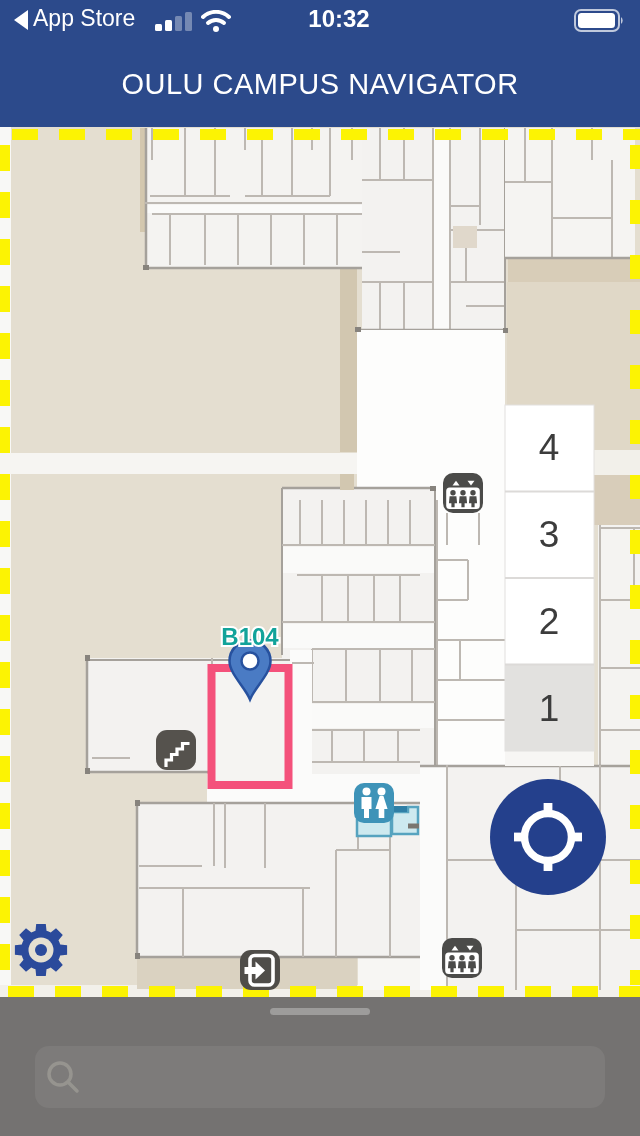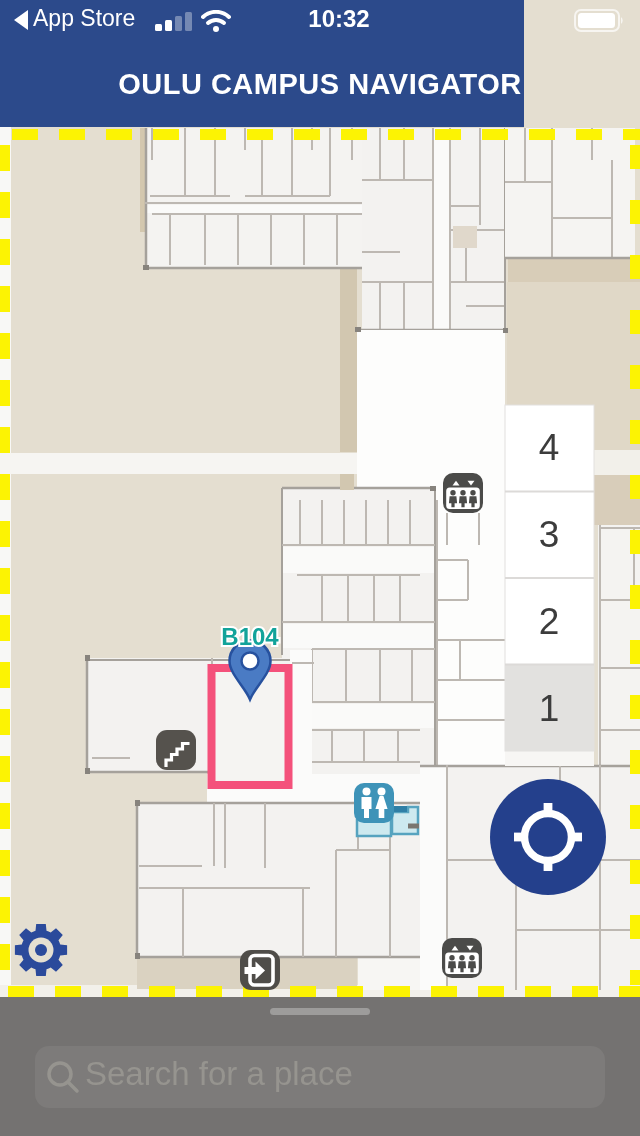--- a/index.html
+++ b/index.html
@@ -228,21 +228,21 @@
   <g>
     <circle cx="548" cy="837" r="58" fill="#24408C"></circle>
     <circle cx="548" cy="837" r="23.5" fill="none" stroke="#fff" stroke-width="7.5"></circle>
     <rect x="543.6" y="803" width="8.8" height="13" fill="#fff"></rect>
     <rect x="543.6" y="858" width="8.8" height="13" fill="#fff"></rect>
     <rect x="514" y="832.6" width="13" height="8.8" fill="#fff"></rect>
     <rect x="569" y="832.6" width="13" height="8.8" fill="#fff"></rect>
   </g>
 </svg>
 
-<div class="abs" style="left:0;top:0;width:524px;height:127px;background:#2C4A8B;">
+<div class="abs" style="left:0;top:0;width:640px;height:127px;background:#2C4A8B;">
 
   <svg class="abs" style="left:13px;top:9px" width="16" height="22" viewBox="0 0 16 22">
       <polygon points="15,1 15,21 1,11" fill="#fff"></polygon>
     </svg>
 
   <div class="abs" style="left:33px;top:5px;font-size:23px;color:#fff;">App Store</div>
 
   <svg class="abs" style="left:155px;top:12px" width="44" height="20" viewBox="0 0 44 20">
     <rect x="0" y="12" width="7" height="7" rx="1.5" fill="#fff"></rect>
     <rect x="10" y="8" width="7" height="11" rx="1.5" fill="#fff"></rect>
@@ -259,29 +259,28 @@
   </svg>
 
   <div class="abs" style="left:0;top:5px;width:640px;text-align:center;font-size:24px;font-weight:bold;color:#fff;margin-left:19px;">10:32</div>
 
   <svg class="abs" style="left:574px;top:9px" width="50" height="23" viewBox="0 0 50 23">
     <rect x="1" y="1" width="44" height="21" rx="6" fill="none" stroke="#ffffff" stroke-width="2" opacity="0.7"></rect>
     <rect x="4" y="4" width="37" height="15" rx="3.5" fill="#fff"></rect>
     <path d="M47 8 a 4.5 4.5 0 0 1 0 7 z" fill="#ffffff" opacity="0.7"></path>
   </svg>
 
-  <div class="abs" style="left:0;top:68px;width:640px;text-align:center;font-size:29px;font-weight:bold;color:#fff;letter-spacing:0.5px;">OULU CAMPUS NAVIGATOR</div>
+  <div class="abs" style="left:0;top:68px;width:640px;text-align:center;font-size:29px;font-weight:normal;color:#fff;letter-spacing:0.5px;">OULU CAMPUS NAVIGATOR</div>
 </div>
 
 <div class="abs" style="left:0;top:997px;width:640px;height:139px;background:#747271;">
 
   <div class="abs" style="left:270px;top:11px;width:100px;height:7px;border-radius:4px;background:#9D9C9B;"></div>
 
   <div class="abs" style="left:35px;top:49px;width:570px;height:62px;border-radius:14px;background:#7D7B7A;">
 
     <svg class="abs" style="left:10px;top:13px" width="36" height="36" viewBox="0 0 36 36">
       <circle cx="15" cy="15" r="11" fill="none" stroke="#96948F" stroke-width="3.5"></circle>
       <line x1="23" y1="23" x2="32" y2="32" stroke="#96948F" stroke-width="3.5" stroke-linecap="round"></line>
     </svg>
 
-    <div class="abs" style="left:50px;top:9px;font-size:33px;color:#96948F;">Search for a place</div>
   </div>
 </div>
 
 </body></html>

